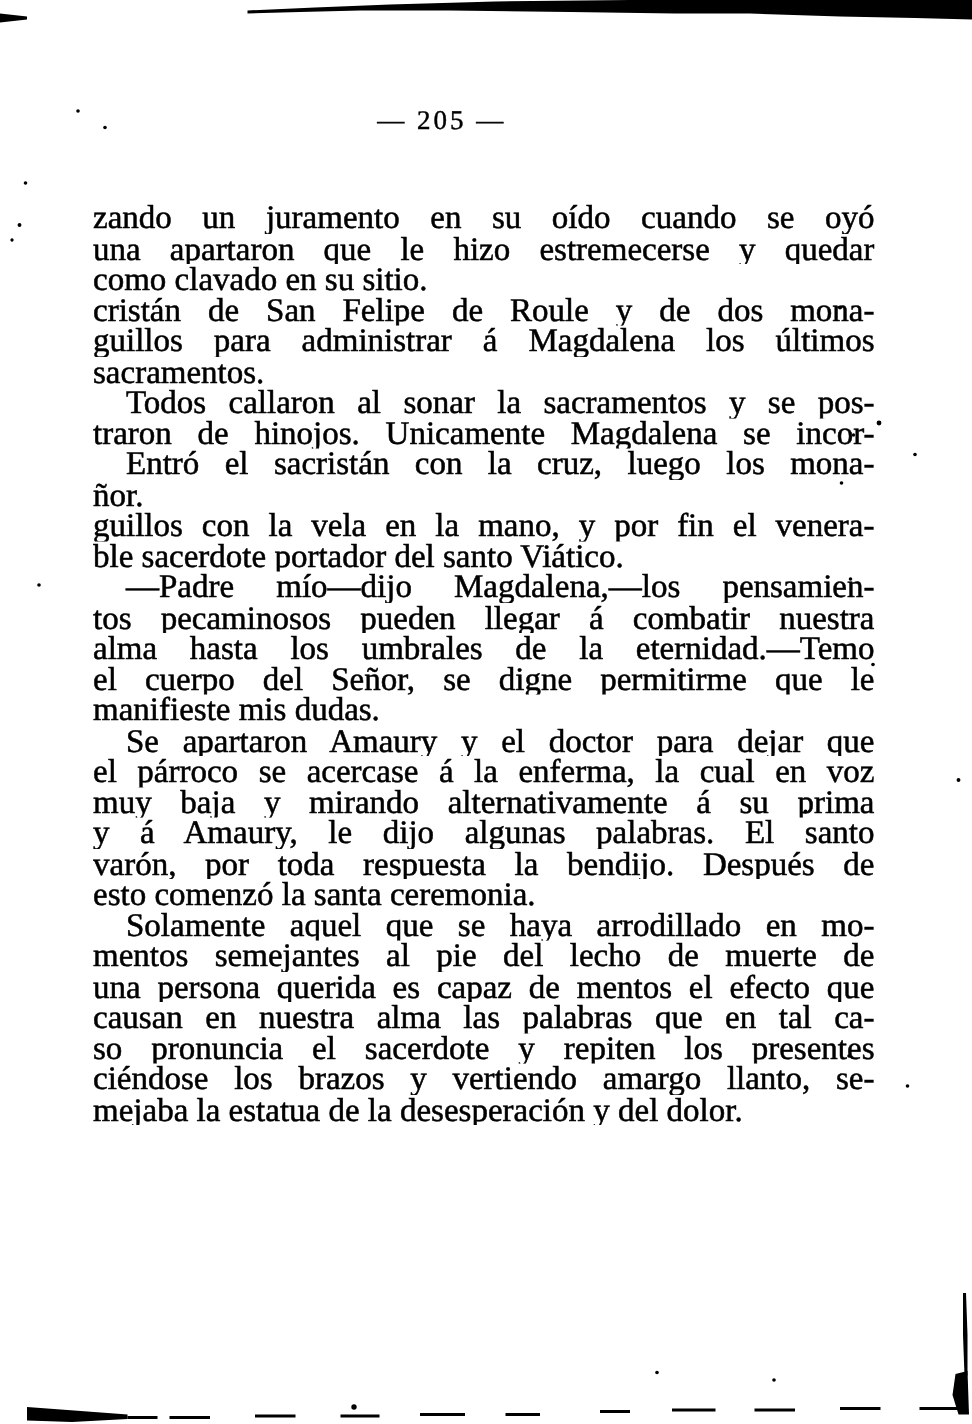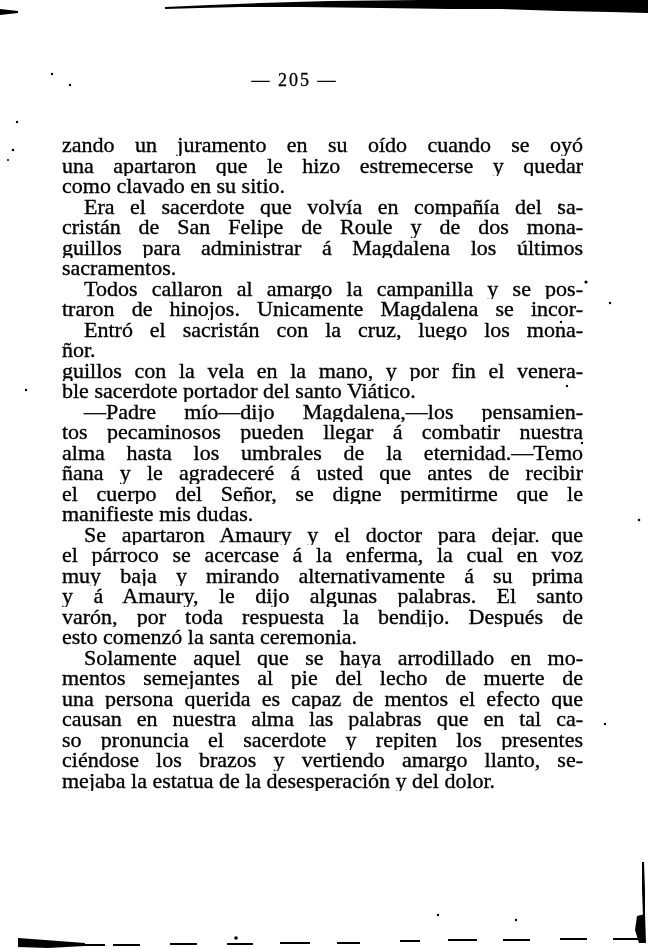--- a/index.html
+++ b/index.html
@@ -111,34 +111,32 @@
       <circle cx="236" cy="938" r="1.8"></circle>
     </g>
   </svg>
 
   <div class="page-number">— 205 —</div>
 
   <div class="text-column">
     <div class="line">zando un juramento en su oído cuando se oyó</div>
     <div class="line">una apartaron que le hizo estremecerse y quedar</div>
     <div class="line pend">como clavado en su sitio.</div>
-    <div class="line ind">Era el sacerdote que volvía en compañía del sa-</div>
     <div class="line">cristán de San Felipe de Roule y de dos mona-</div>
     <div class="line">guillos para administrar á Magdalena los últimos</div>
     <div class="line pend">sacramentos.</div>
-    <div class="line ind">Todos callaron al amargo la campanilla y se pos-</div>
+    <div class="line ind">Todos callaron al sonar la sacramentos y se pos-</div>
     <div class="line">traron de hinojos. Unicamente Magdalena se incor-</div>
     <div class="line ind">Entró el sacristán con la cruz, luego los mona-</div>
     <div class="line pend">ñor.</div>
     <div class="line">guillos con la vela en la mano, y por fin el venera-</div>
     <div class="line pend">ble sacerdote portador del santo Viático.</div>
     <div class="line ind">—Padre mío—dijo Magdalena,—los pensamien-</div>
     <div class="line">tos pecaminosos pueden llegar á combatir nuestra</div>
     <div class="line">alma hasta los umbrales de la eternidad.—Temo</div>
-    <div class="line">ñana y le agradeceré á usted que antes de recibir</div>
     <div class="line">el cuerpo del Señor, se digne permitirme que le</div>
     <div class="line pend">manifieste mis dudas.</div>
     <div class="line ind">Se apartaron Amaury y el doctor para dejar que</div>
     <div class="line">el párroco se acercase á la enferma, la cual en voz</div>
     <div class="line">muy baja y mirando alternativamente á su prima</div>
     <div class="line">y á Amaury, le dijo algunas palabras. El santo</div>
     <div class="line">varón, por toda respuesta la bendijo. Después de</div>
     <div class="line pend">esto comenzó la santa ceremonia.</div>
     <div class="line ind">Solamente aquel que se haya arrodillado en mo-</div>
     <div class="line">mentos semejantes al pie del lecho de muerte de</div>

